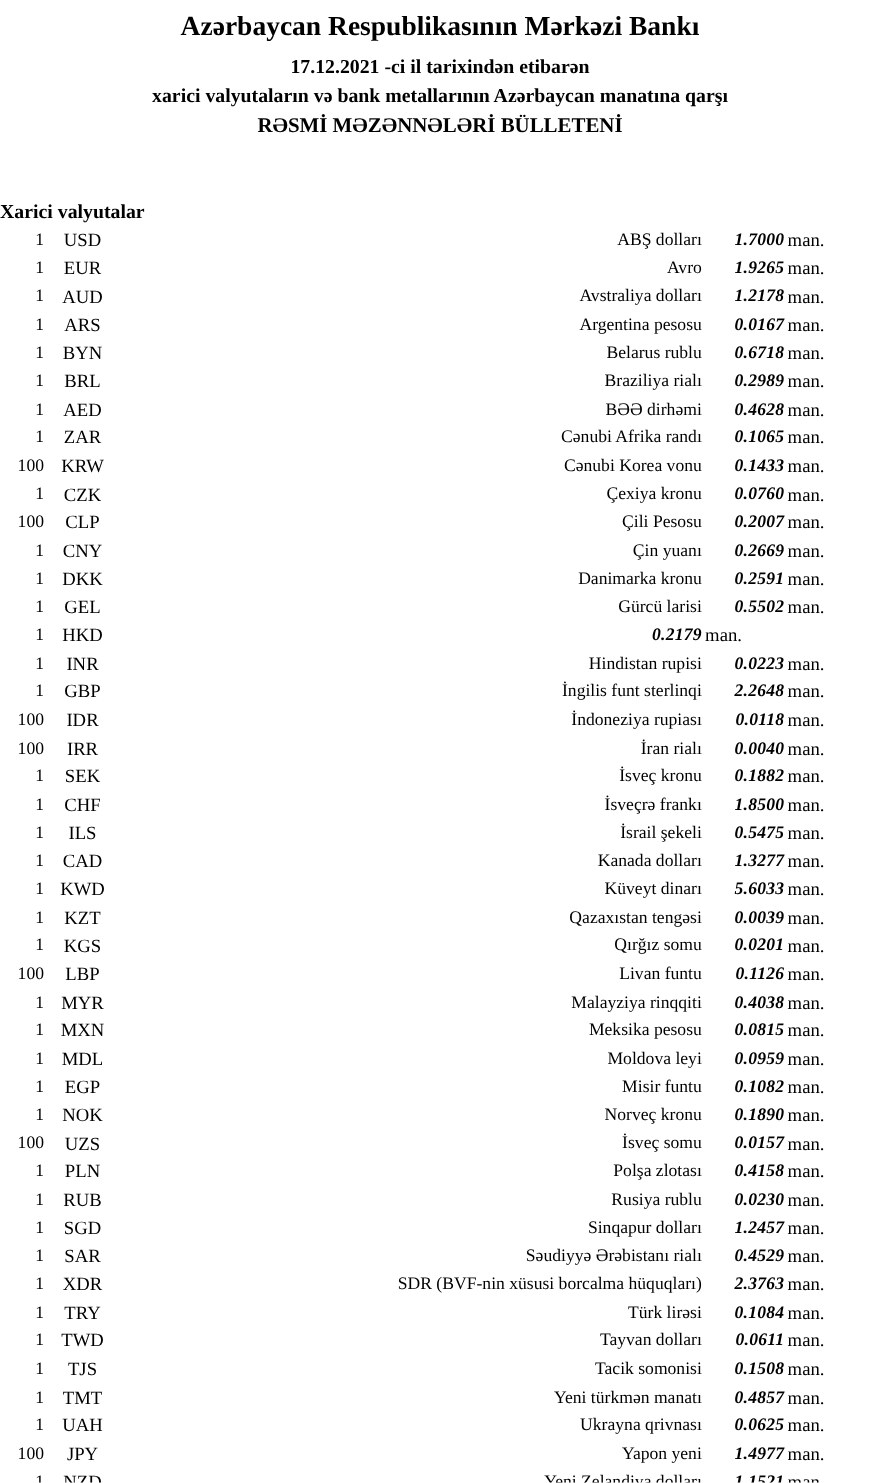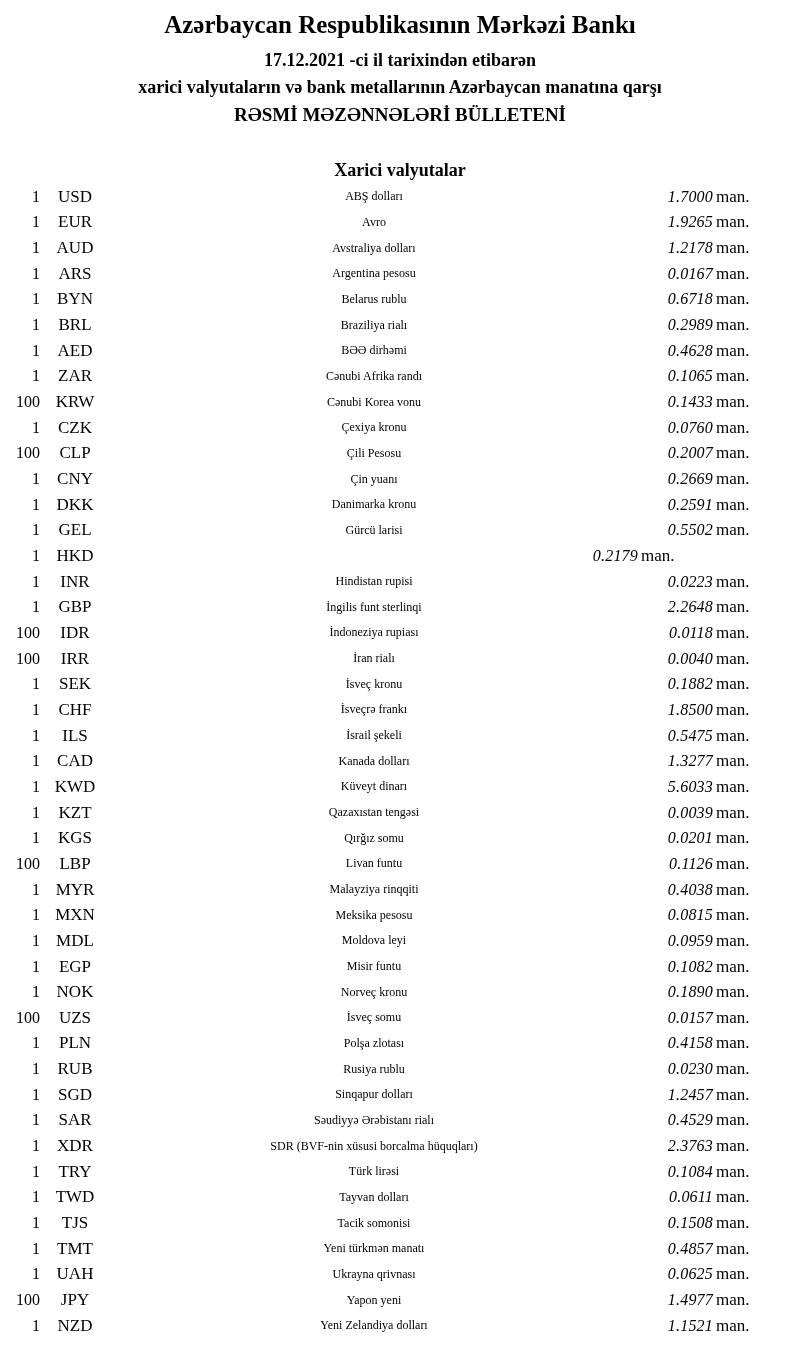--- a/index.html
+++ b/index.html
@@ -38,25 +38,25 @@
     line-height: 27px;
     margin: 0;
   }
   .doc-bulletin {
     font-size: 19px;
     font-weight: bold;
     line-height: 27px;
     margin: 0;
   }
   .section-title {
-    text-align: center;
+    text-align: left;
     font-size: 18px;
     font-weight: bold;
     line-height: 21px;
-    margin: 32px 0 0 0;
+    margin: 54px 0 0 0;
   }
   .currency-table {
     margin-top: 3px;
     width: 800px;
   }
   .row {
     display: grid;
     grid-template-columns: 42px 66px 1fr 75px 87px;
     height: 25.66px;
     align-items: center;
@@ -68,27 +68,27 @@
   .qty {
     text-align: right;
     padding-right: 2px;
     font-size: 16px;
   }
   .code {
     text-align: center;
     font-size: 17px;
   }
   .name {
-    text-align: center;
+    text-align: right;
     padding-left: 2px;
-    font-size: 12px;
+    font-size: 16px;
   }
   .rate {
     text-align: right;
-    font-weight: normal;
+    font-weight: bold;
     font-style: italic;
     font-size: 16px;
     letter-spacing: 0.2px;
   }
   .unit {
     text-align: left;
     padding-left: 3px;
     font-size: 17px;
   }
 </style>

